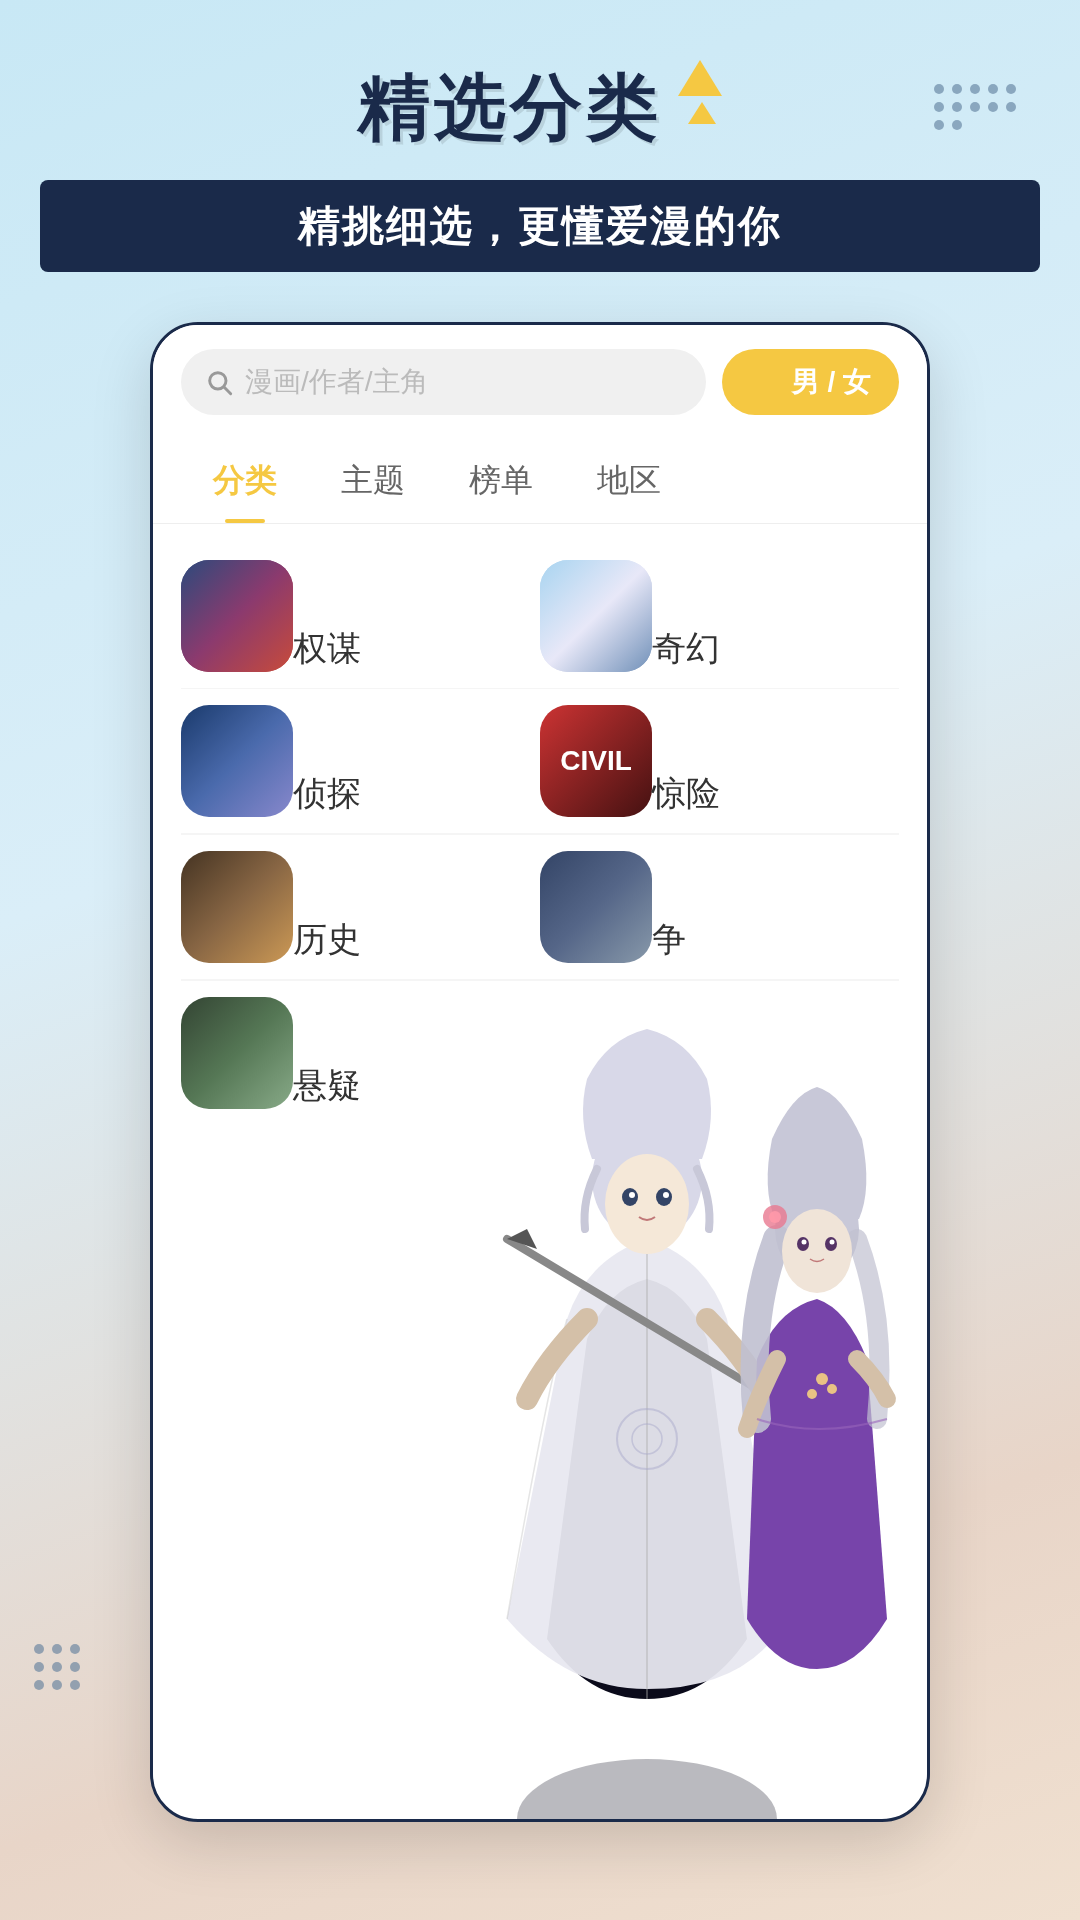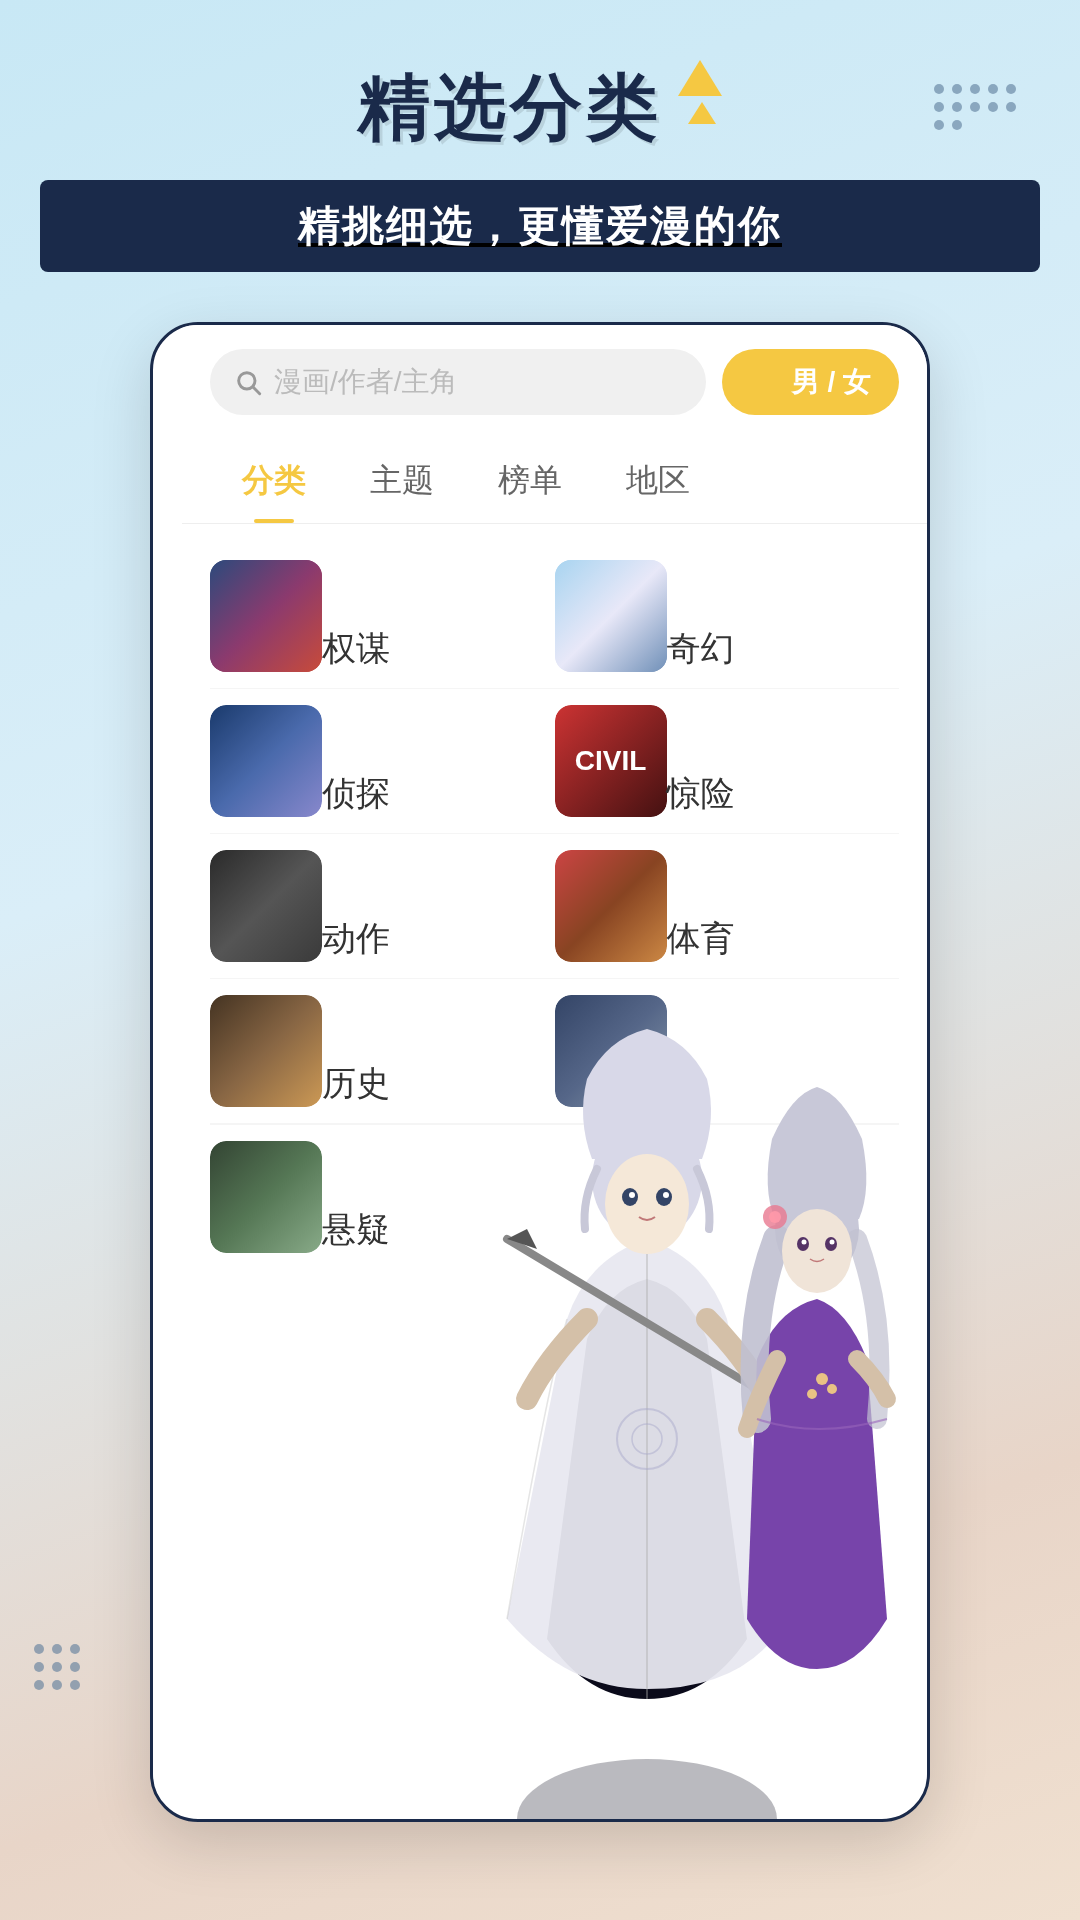--- a/index.html
+++ b/index.html
@@ -63,21 +63,20 @@
     }
 
     .subtitle-banner {
       background: #1a2a4a;
       border-radius: 8px;
       padding: 18px 48px;
       display: inline-block;
       margin: 0 auto;
       display: flex;
       justify-content: center;
-      text-decoration: underline;
     }
 
     .subtitle-text {
       color: white;
       font-size: 42px;
       font-weight: 700;
       letter-spacing: 2px;
     }
 
     
@@ -85,21 +84,20 @@
       width: 780px;
       margin: 20px auto 0;
       background: white;
       border-radius: 48px;
       border: 3px solid #1a2a4a;
       overflow: hidden;
       position: relative;
       z-index: 3;
       box-shadow: 0 20px 60px rgba(0,0,0,0.15);
       min-height: 1500px;
-      padding-left: 29px;
     }
 
     
     .search-bar {
       display: flex;
       align-items: center;
       padding: 24px 28px;
       gap: 16px;
       background: white;
     }
@@ -192,21 +190,21 @@
 
     .category-item {
       display: flex;
       align-items: flex-end;
       flex: 1;
     }
 
     .category-thumb {
       width: 112px;
       height: 112px;
-      border-radius: 16px;
+      border-radius: 28px;
       overflow: hidden;
       flex-shrink: 0;
     }
 
     
     .thumb-quanmou {
       background: linear-gradient(135deg, #2c4a7c, #8b3a6e, #c84b3a);
     }
     .thumb-qihuan {
       background: linear-gradient(135deg, #a8d4f0, #e8e8f8, #7090b8);
@@ -348,34 +346,20 @@
         </div>
         <div class="category-item">
           <div class="category-thumb">
             <div style="width:100%;height:100%;background:linear-gradient(135deg,#cc3333,#882222,#441111);border-radius:16px;display:flex;align-items:center;justify-content:center;color:white;font-size:28px;font-weight:bold;">CIVIL</div>
           </div>
           <span class="category-name">惊险</span>
         </div>
       </div>
       <div class="category-divider"></div>
 
-      <div class="category-row">
-        <div class="category-item">
-          <div class="category-thumb">
-            <div style="width:100%;height:100%;background:linear-gradient(135deg,#2a2a2a,#555,#3a3a3a);border-radius:16px;"></div>
-          </div>
-          <span class="category-name">动作</span>
-        </div>
-        <div class="category-item">
-          <div class="category-thumb">
-            <div style="width:100%;height:100%;background:linear-gradient(135deg,#cc4444,#884422,#cc8844);border-radius:16px;"></div>
-          </div>
-          <span class="category-name" style="font-size:34px;color:#333;">体育</span>
-        </div>
-      </div>
       <div class="category-divider"></div>
 
       <div class="category-row">
         <div class="category-item">
           <div class="category-thumb">
             <div style="width:100%;height:100%;background:linear-gradient(135deg,#443322,#886644,#cc9955);border-radius:16px;"></div>
           </div>
           <span class="category-name">历史</span>
         </div>
         <div class="category-item">

